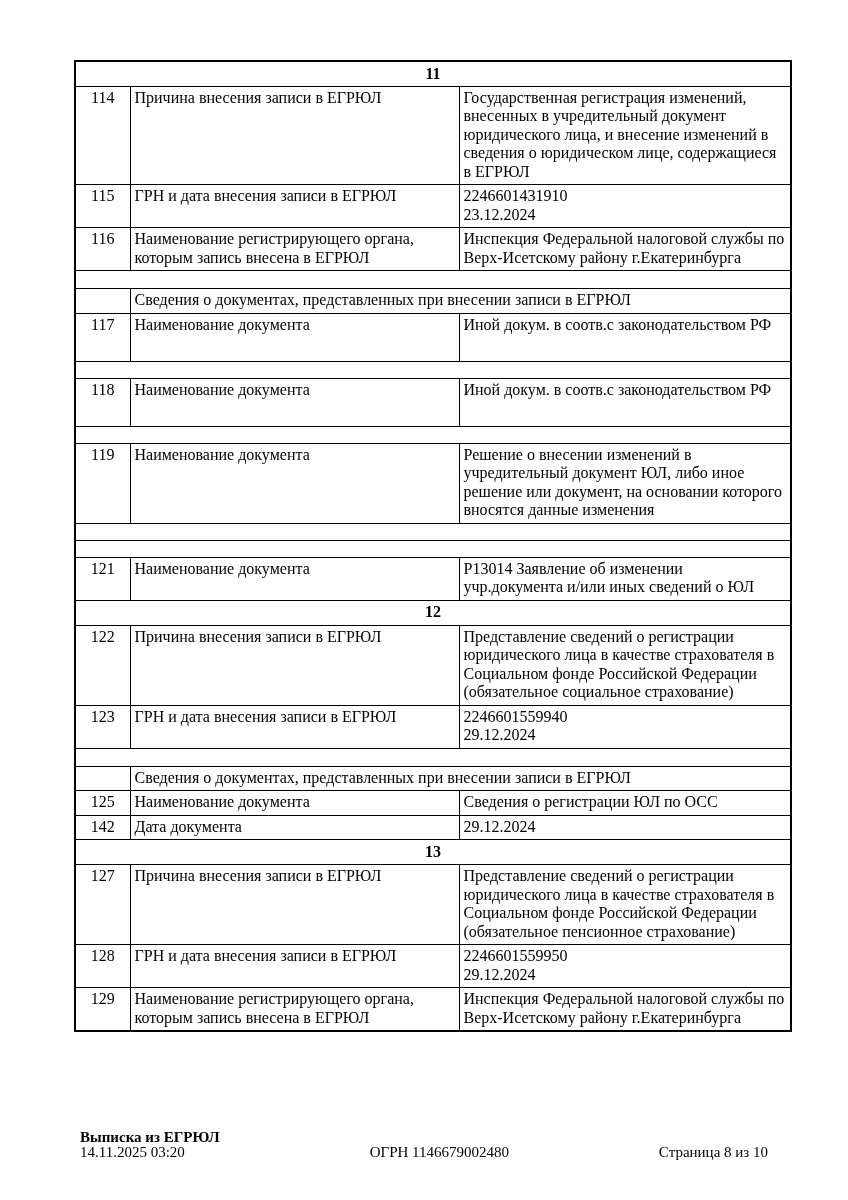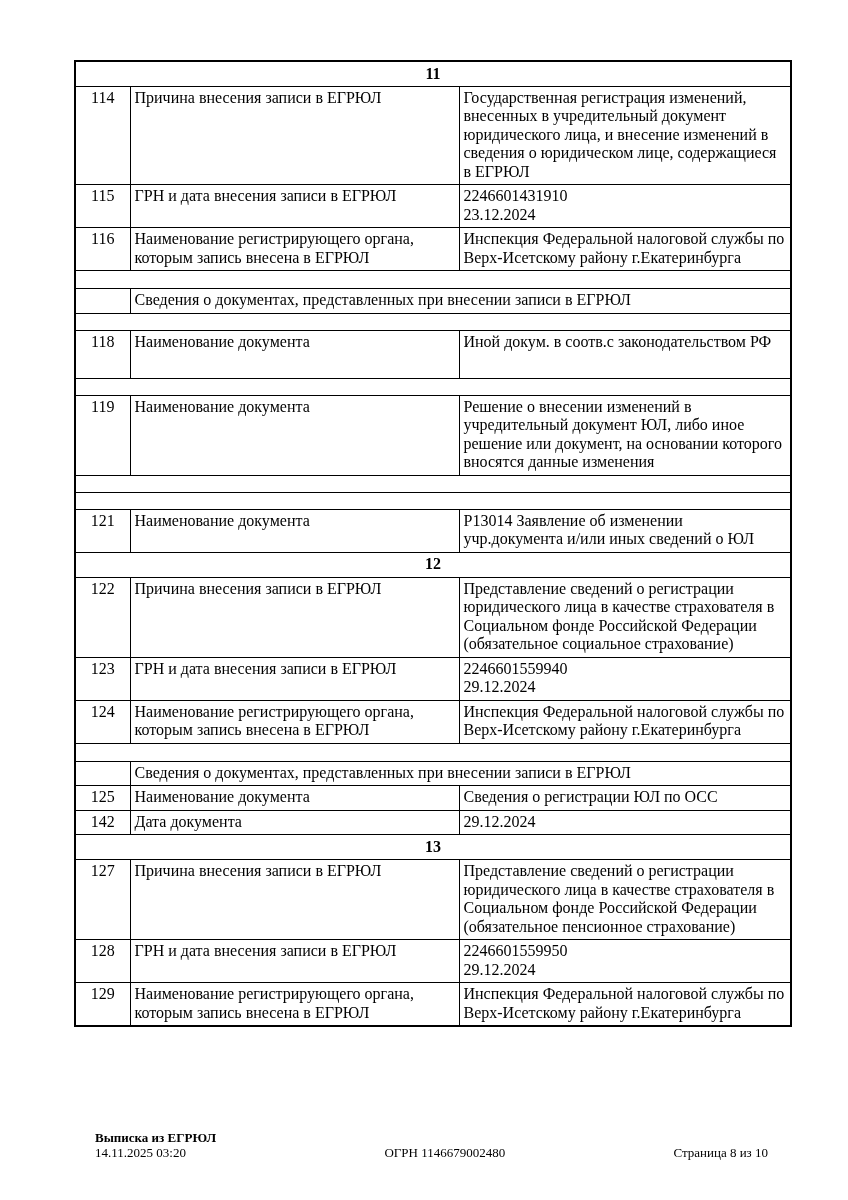--- a/index.html
+++ b/index.html
@@ -44,25 +44,25 @@
     padding-top: 0; padding-bottom: 0;
   }
   tr.section td { height: 22px; }
   tr.spacer td { height: 18px; padding: 0; }
   tr.spacer.sm td { height: 17px; }
   tr.h48 td { height: 48px; }
   tr.h40 td { height: 40px; }
   tr.h22 td { height: 22px; }
   .footer {
     position: absolute;
-    left: 95px; right: 45px; top: 1130px;
+    left: 80px; right: 45px; top: 1130px;
     display: flex;
     align-items: flex-end;
     justify-content: space-between;
-    font-size: 13px;
+    font-size: 15px;
     line-height: 15px;
   }
   .f-doc { font-weight: bold; }
 </style>
 </head>
 <body>
 
 <div class="page">
 
   <table class="doc">
@@ -98,20 +98,25 @@
 
       <tr class="spacer">
           <td colspan="3"></td>
         </tr>
 
       <tr class="section">
         <td></td>
         <td colspan="2">Сведения о документах, представленных при внесении записи в ЕГРЮЛ</td>
       </tr>
 
+      <tr class="h48">
+        <td class="num">117</td>
+        <td class="lbl">Наименование документа</td>
+        <td class="val">Иной докум. в соотв.с законодательством РФ</td>
+      </tr>
 
       <tr class="spacer sm">
           <td colspan="3"></td>
         </tr>
 
       <tr class="h48">
         <td class="num">118</td>
         <td class="lbl">Наименование документа</td>
         <td class="val">Иной докум. в соотв.с законодательством РФ</td>
       </tr>
@@ -151,25 +156,20 @@
         <td class="val">Представление сведений о регистрации юридического лица в качестве страхователя в Социальном фонде Российской Федерации (обязательное социальное страхование)</td>
       </tr>
 
       <tr class="h40">
         <td class="num">123</td>
         <td class="lbl">ГРН и дата внесения записи в ЕГРЮЛ</td>
         <td class="val">2246601559940
 29.12.2024</td>
       </tr>
 
-      <tr class="h40">
-        <td class="num">124</td>
-        <td class="lbl">Наименование регистрирующего органа, которым запись внесена в ЕГРЮЛ</td>
-        <td class="val">Инспекция Федеральной налоговой службы по Верх-Исетскому району г.Екатеринбурга</td>
-      </tr>
 
       <tr class="spacer">
           <td colspan="3"></td>
         </tr>
 
       <tr class="section">
         <td></td>
         <td colspan="2">Сведения о документах, представленных при внесении записи в ЕГРЮЛ</td>
       </tr>
 

